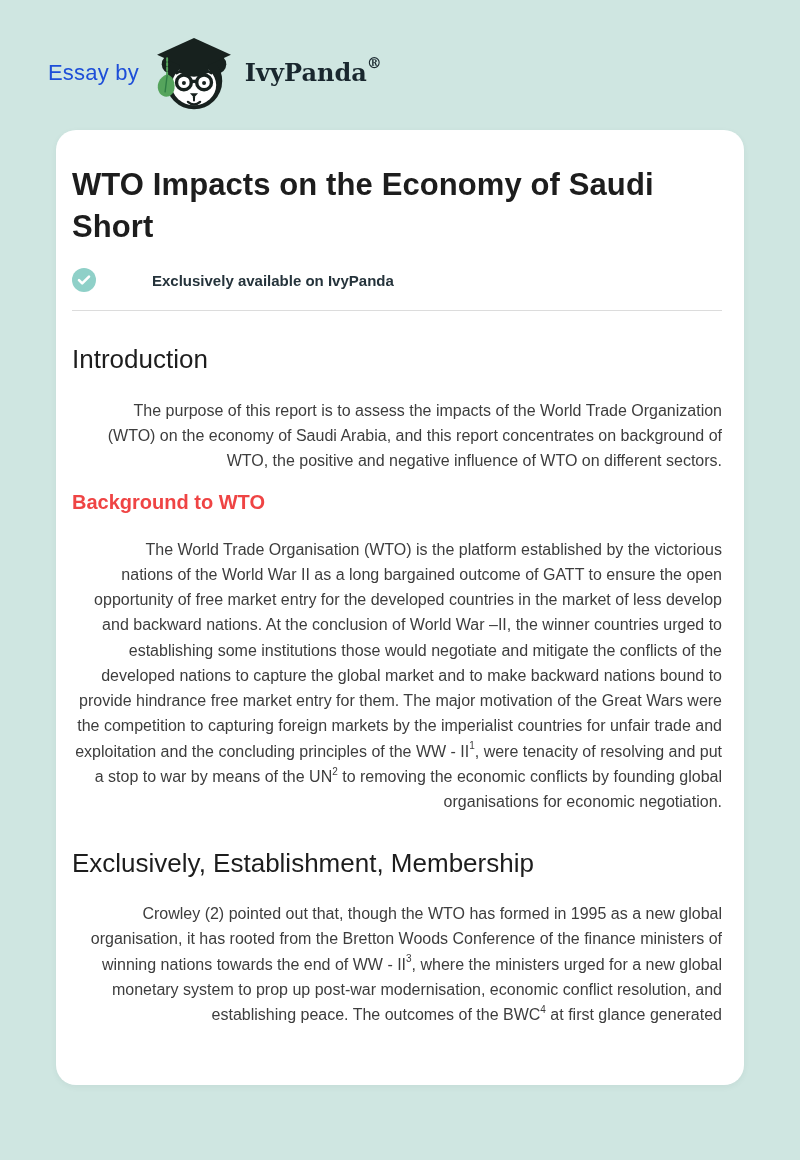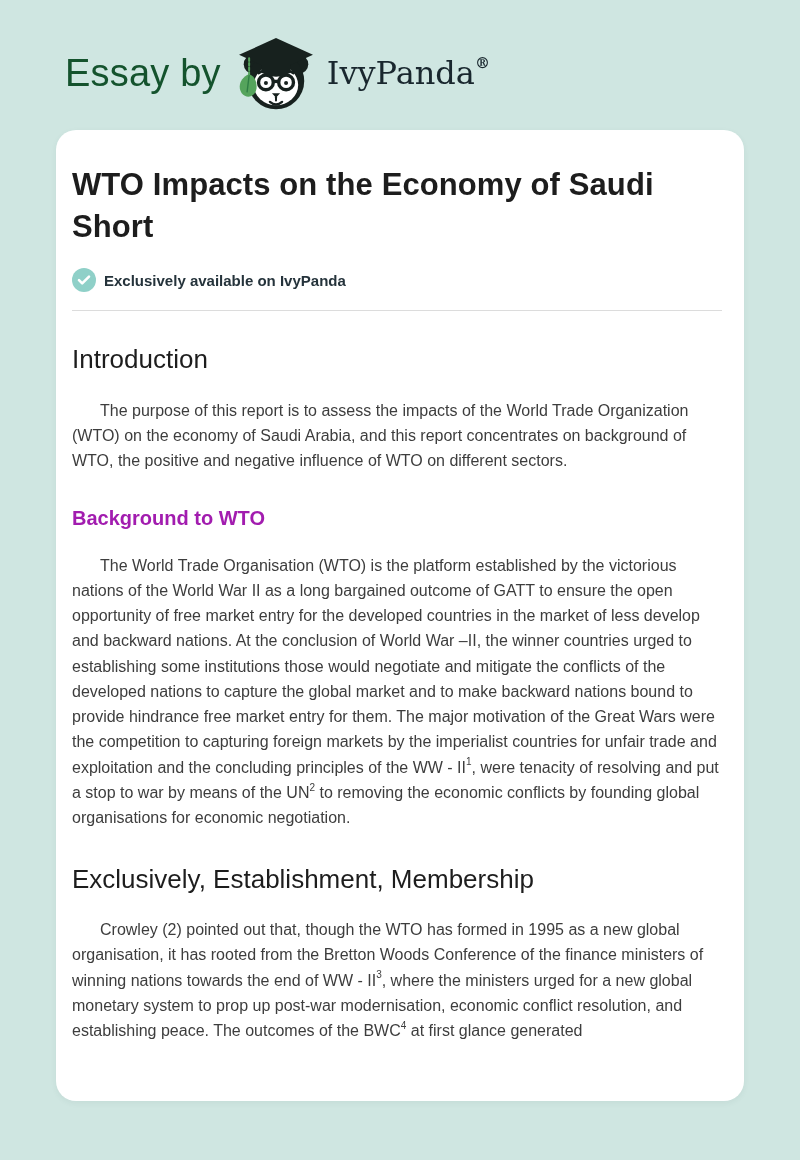--- a/index.html
+++ b/index.html
@@ -14,32 +14,31 @@
   }
 
   
   .site-header {
     display: flex;
     align-items: center;
     padding: 36px 0 0 48px;
     height: 110px;
   }
   .essay-by {
-    font-size: 38px;
-    color: #14532d;
+    font-size: 22px;
+    color: #1d4ed8;
     letter-spacing: 0.2px;
     margin-right: 14px;
-    margin-left: 17px;
   }
   .logo-wrap { display: flex; align-items: center; }
   .logo-mark { display: block; margin-right: 10px; }
   .brand-word {
     font-family: "DejaVu Serif", "Liberation Serif", serif;
-    font-weight: normal;
-    font-size: 32px;
+    font-weight: bold;
+    font-size: 24px;
     color: #19272e;
     line-height: 1;
   }
   .brand-reg {
     font-family: "DejaVu Serif", "Liberation Serif", serif;
     font-weight: bold;
     font-size: 15px;
     color: #19272e;
     vertical-align: super;
     position: relative;
@@ -59,20 +58,21 @@
     font-size: 31px;
     line-height: 1.36;
     font-weight: bold;
     color: #1d1d1d;
     letter-spacing: 0.1px;
   }
   .badge-row {
     display: flex;
     align-items: center;
     margin-top: 20px;
+    gap: 48px;
   }
   .badge-icon { display: block; flex: 0 0 auto; }
   .badge-label {
     margin-left: 8px;
     font-size: 15px;
     font-weight: bold;
     color: #25333b;
   }
   .divider {
     border: none;
@@ -85,30 +85,31 @@
   .article-body h2 {
     font-size: 26px;
     font-weight: normal;
     color: #1d1d1d;
     margin-top: 32px;
     line-height: 1.25;
   }
   .article-body h3 {
     font-size: 20px;
     font-weight: bold;
-    color: #a21caf;
-    margin-top: 32px;
+    color: #ef4444;
+    margin-top: 16px;
     line-height: 1.25;
   }
   .article-body p {
     margin-top: 22px;
     font-size: 16px;
     line-height: 1.58;
     color: #3d3d3d;
     text-indent: 28px;
+    text-align: right;
   }
   .article-body p sup {
     font-size: 10px;
     line-height: 0;
     position: relative;
     top: -1px;
   }
 </style>
 </head>
 <body>

